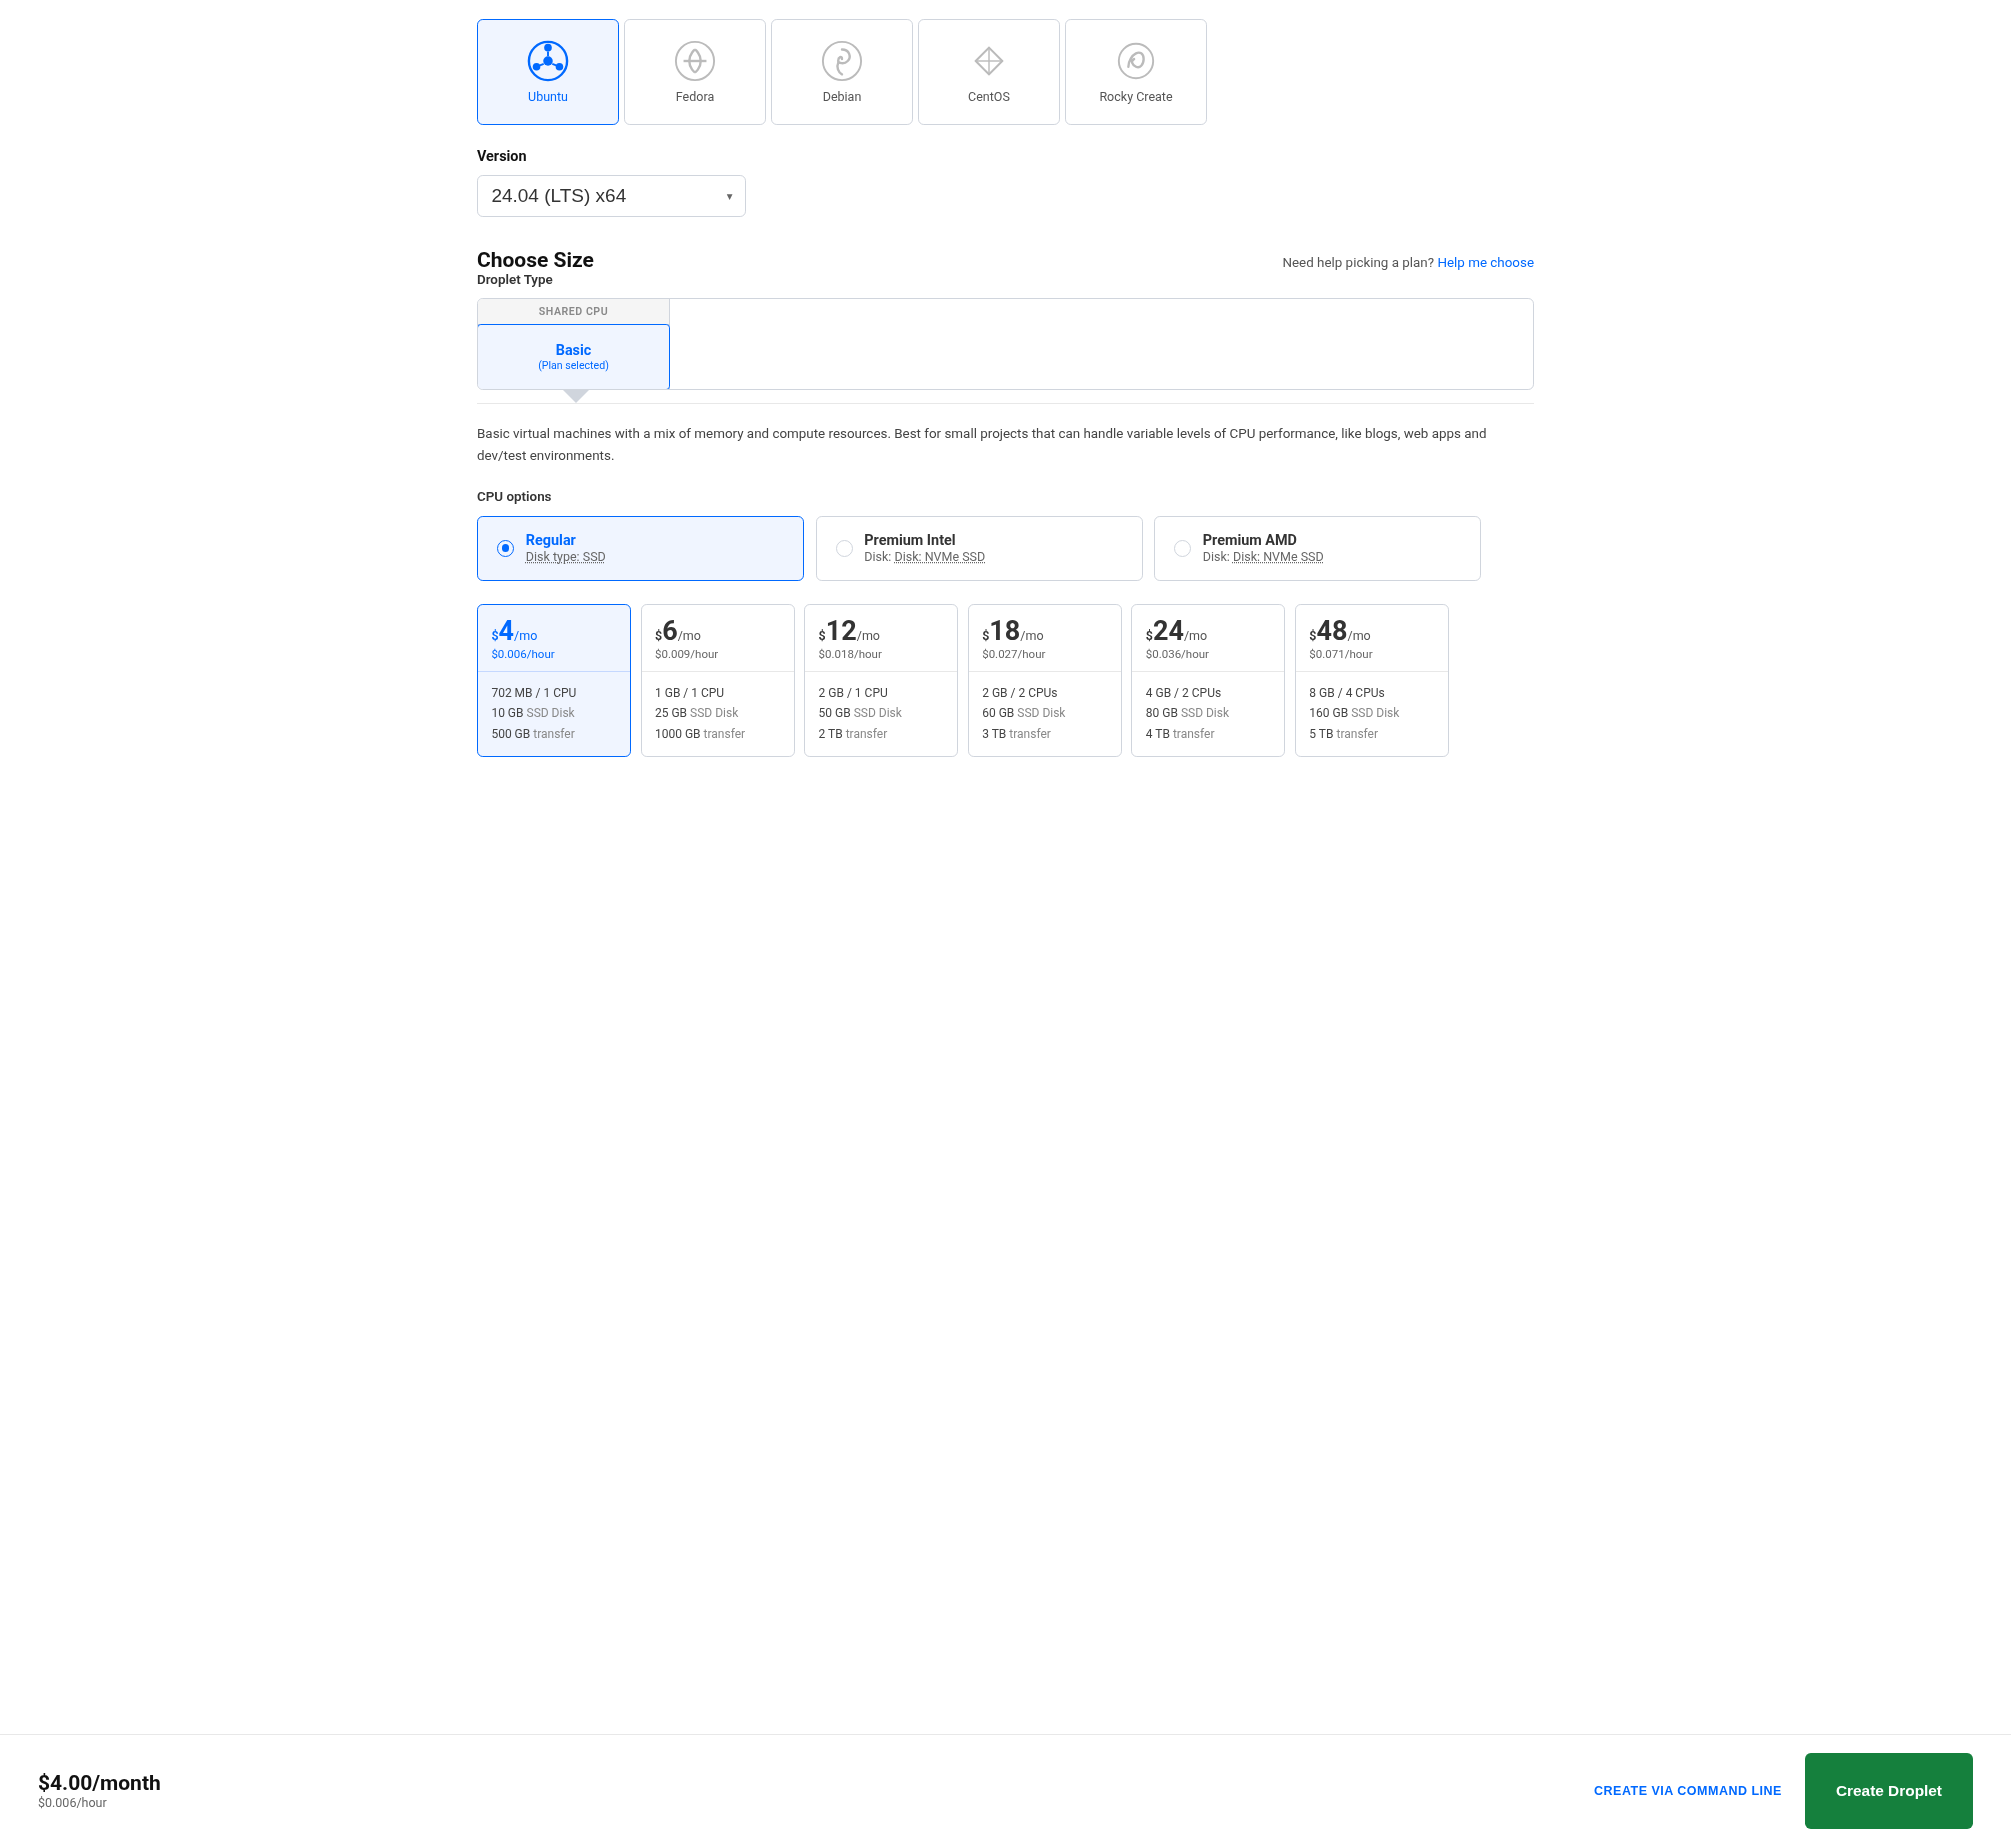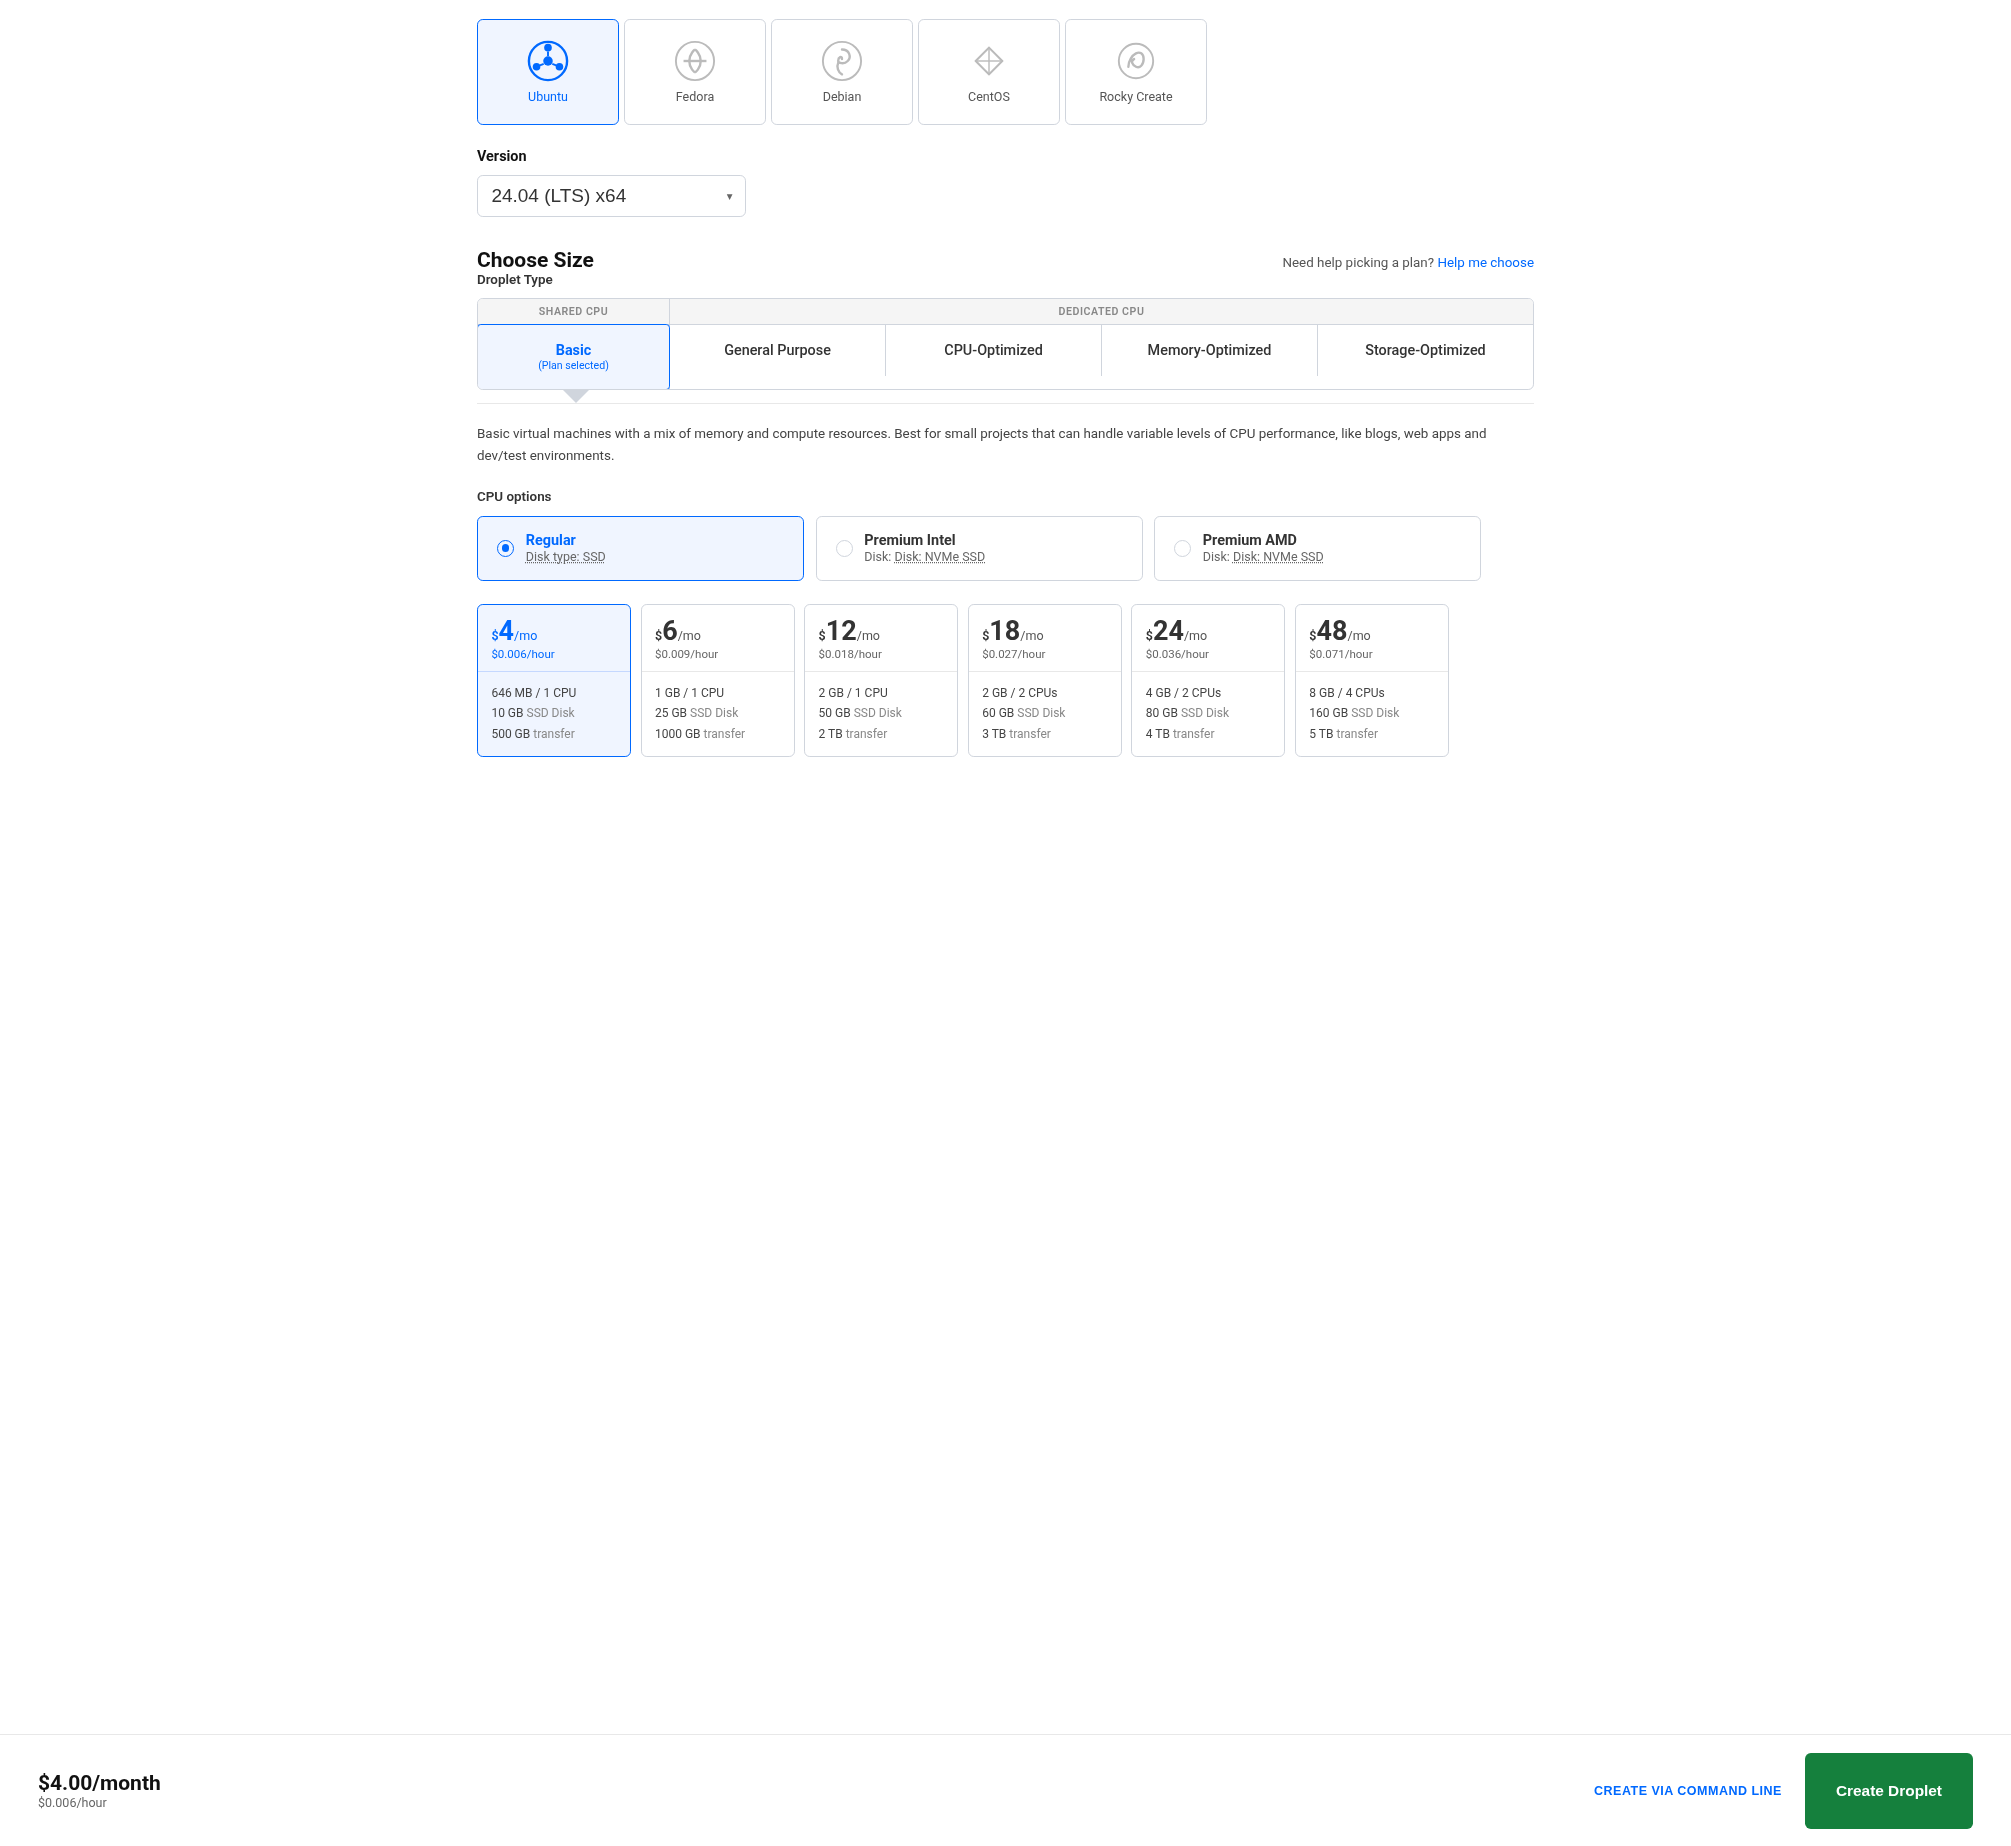--- a/index.html
+++ b/index.html
@@ -483,37 +483,20 @@
     <div class="type-group" style="max-width:192px; border-right:1.4px solid #d0d5dd;">
       <div class="type-group-header">SHARED CPU</div>
       <div class="type-group-items">
         <div class="type-tab selected" style="border:1.9px solid #0069ff; border-radius:3.8px;">
           <span>Basic</span>
           <span class="plan-selected-label">(Plan selected)</span>
         </div>
       </div>
     </div>
 
-    <div class="type-group">
-      <div class="type-group-header">DEDICATED CPU</div>
-      <div class="type-group-items">
-        <div class="type-tab">
-          <span>General Purpose</span>
-        </div>
-        <div class="type-tab">
-          <span>CPU-Optimized</span>
-        </div>
-        <div class="type-tab">
-          <span>Memory-Optimized</span>
-        </div>
-        <div class="type-tab" style="border-right:none;">
-          <span>Storage-Optimized</span>
-        </div>
-      </div>
-    </div>
   </div>
 
   <div class="arrow-connector"></div>
 
   <div class="plan-description">Basic virtual machines with a mix of memory and compute resources. Best for small projects that can handle variable levels of CPU performance, like blogs, web apps and dev/test environments.</div>
 
   <div class="cpu-options-label">CPU options</div>
   <div class="cpu-options-grid">
 
     <div class="cpu-option-card selected">
@@ -552,21 +535,21 @@
     <div class="pricing-card selected">
       <div class="pricing-top">
         <div class="price-line">
           <span class="price-dollar">$</span>
           <span class="price-amount">4</span>
           <span class="price-period">/mo</span>
         </div>
         <div class="price-hourly">$0.006/hour</div>
       </div>
       <div class="pricing-bottom">
-        <div class="spec-line"><span>646 MB</span> / <span>1 CPU</span></div>
+        <div class="spec-line"><span>702 MB</span> / <span>1 CPU</span></div>
         <div class="spec-line"><span>10 GB</span> <span class="muted">SSD Disk</span></div>
         <div class="spec-line"><span>500 GB</span> <span class="muted">transfer</span></div>
       </div>
     </div>
 
     <div class="pricing-card">
       <div class="pricing-top">
         <div class="price-line">
           <span class="price-dollar">$</span>
           <span class="price-amount">6</span>

